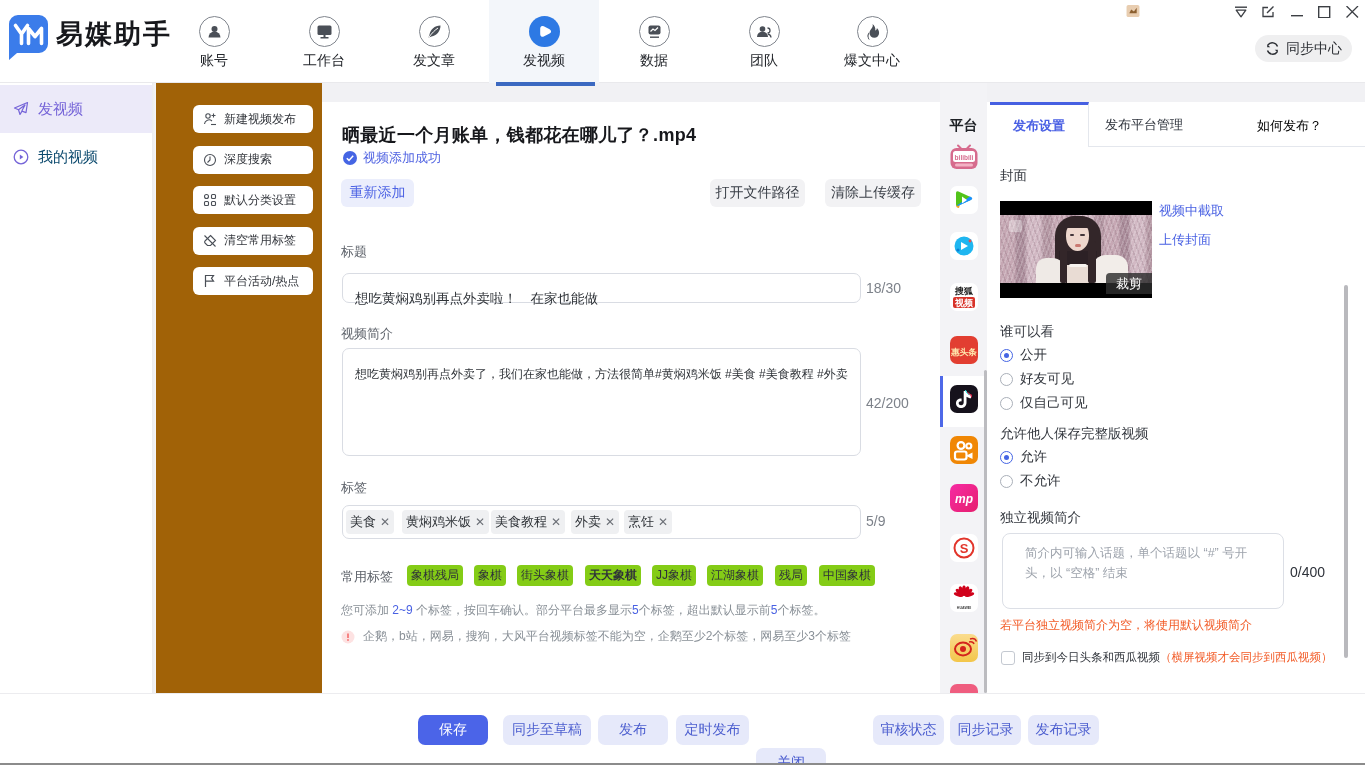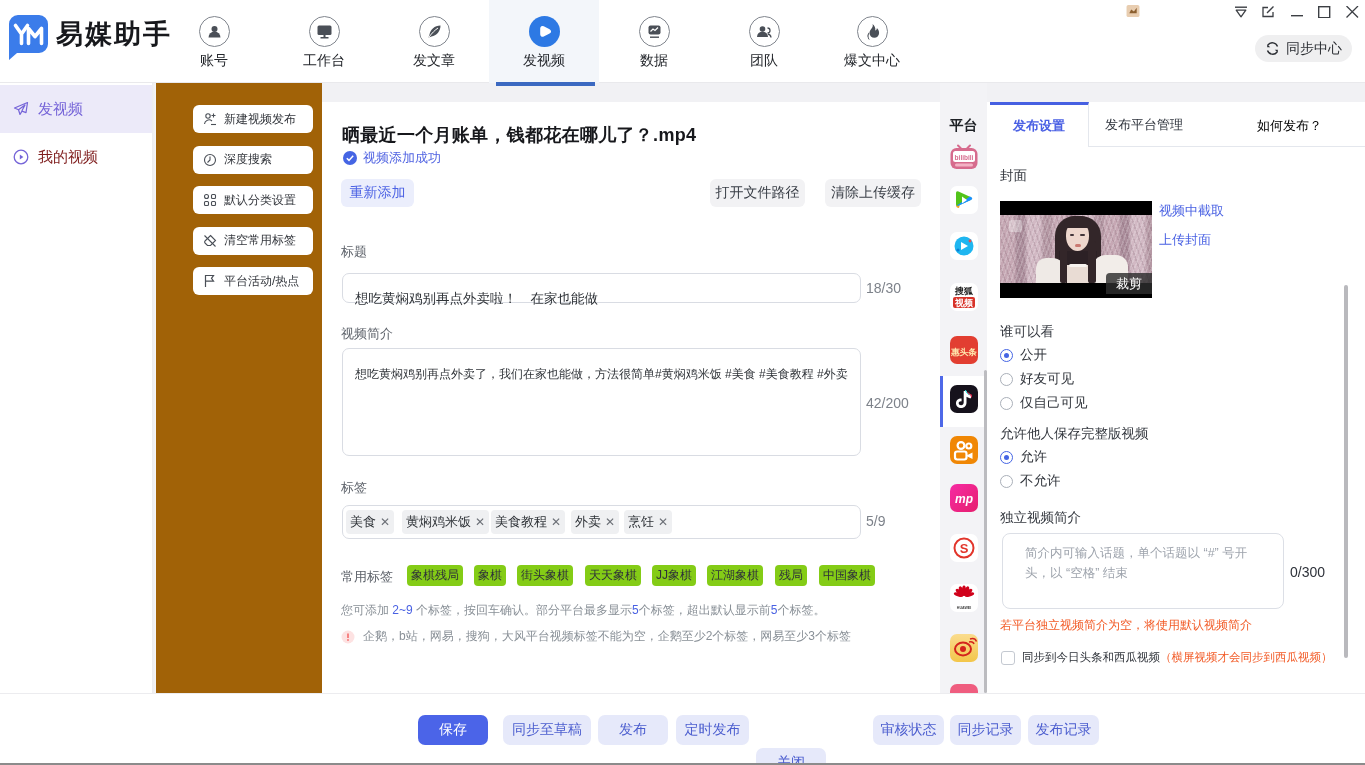--- a/index.html
+++ b/index.html
@@ -23,21 +23,21 @@
 #syncbtn { position:absolute; left:1255px; top:35px; width:97px; height:27px; background:#efeff0; border-radius:14px; display:flex; align-items:center; justify-content:center; gap:6px; font-size:14px; color:#2b2e33; }
 
 
 #appbg { position:absolute; left:0; top:83px; width:1365px; height:610px; background:#f1f1f4; }
 
 
 #sidebar { position:absolute; left:0; top:83px; width:154px; height:610px; background:#fff; }
 .sideitem { position:absolute; left:0; width:154px; height:48px; display:flex; align-items:center; font-size:15px; }
 .sideitem .ic { margin-left:13px; margin-right:9px; width:16px; height:16px; }
 .sideitem.sel { background:#eceaf9; color:#7564d8; }
-.sideitem.nor { color:#7f1d1d; }
+.sideitem.nor { color:#0c4a6e; }
 
 
 #midcol { position:absolute; left:154px; top:83px; width:168px; height:610px; background:#a16207; }
 .midbtn { position:absolute; left:39px; width:120px; height:28px; background:#fff; border-radius:6px; display:flex; align-items:center; font-size:12px; color:#33363c; }
 .midbtn .mi { margin-left:10px; margin-right:7px; display:flex; }
 
 
 #main { position:absolute; left:322px; top:102px; width:618px; height:591px; background:#fff; overflow:hidden; }
 #mtitle { position:absolute; left:20px; top:24px; font-size:18px; line-height:18px; font-weight:bold; color:#17181c; letter-spacing:0.3px; }
 #msucc { position:absolute; left:21px; top:47px; display:flex; align-items:center; gap:6px; font-size:13px; color:#5063e2; }
@@ -295,21 +295,21 @@
     <span class="chip" style="position:absolute;left:148px;top:4px;">美食教程<span class="x">✕</span></span>
     <span class="chip" style="position:absolute;left:228px;top:4px;">外卖<span class="x">✕</span></span>
     <span class="chip" style="position:absolute;left:281px;top:4px;">烹饪<span class="x">✕</span></span>
   </div>
   <div class="fcount" style="top:411px;">5/9</div>
 
   <div class="flabel" style="top:466px;">常用标签</div>
   <div class="ctag" style="left:85px;">象棋残局</div>
   <div class="ctag" style="left:152px;">象棋</div>
   <div class="ctag" style="left:195px;">街头象棋</div>
-  <div class="ctag" style="left:263px;">天天象棋</div>
+  <div class="ctag" style="left:263px;font-weight:bold;">天天象棋</div>
   <div class="ctag" style="left:330px;">JJ象棋</div>
   <div class="ctag" style="left:385px;">江湖象棋</div>
   <div class="ctag" style="left:453px;">残局</div>
   <div class="ctag" style="left:497px;">中国象棋</div>
 
   <div id="hintline">您可添加 <span class="blue">2~9</span> 个标签，按回车确认。部分平台最多显示<span class="blue">5</span>个标签，超出默认显示前<span class="blue">5</span>个标签。</div>
   <div id="warnline">
     <svg width="14" height="14" viewBox="0 0 14 14">
         <circle cx="7" cy="7" r="6.5" fill="#fde2e2"></circle>
         <path d="M7 3.4 v4.6" stroke="#f56c6c" stroke-width="1.6"></path>
@@ -435,21 +435,21 @@
   <div class="radio-row" style="top:244px;"><span class="rdo on"></span>公开</div>
   <div class="radio-row" style="top:268px;"><span class="rdo"></span>好友可见</div>
   <div class="radio-row" style="top:292px;"><span class="rdo"></span>仅自己可见</div>
 
   <div class="rlabel" style="top:323px;">允许他人保存完整版视频</div>
   <div class="radio-row" style="top:346px;"><span class="rdo on"></span>允许</div>
   <div class="radio-row" style="top:370px;"><span class="rdo"></span>不允许</div>
 
   <div class="rlabel" style="top:407px;">独立视频简介</div>
   <div id="rtext">简介内可输入话题，单个话题以 “#” 号开头，以 “空格” 结束</div>
-  <div id="rcount">0/300</div>
+  <div id="rcount">0/400</div>
   <div id="rwarn">若平台独立视频简介为空，将使用默认视频简介</div>
   <div id="rcheckrow">
       <span class="ckbox"></span>
       <span>同步到今日头条和西瓜视频<span style="color:#f25b27;">（横屏视频才会同步到西瓜视频）</span></span>
     </div>
   <div id="rscroll"></div>
 </div>
 
 <div id="bottom">
   <div class="bbtn" id="bsave" style="left:418px;width:70px;">保存</div>

